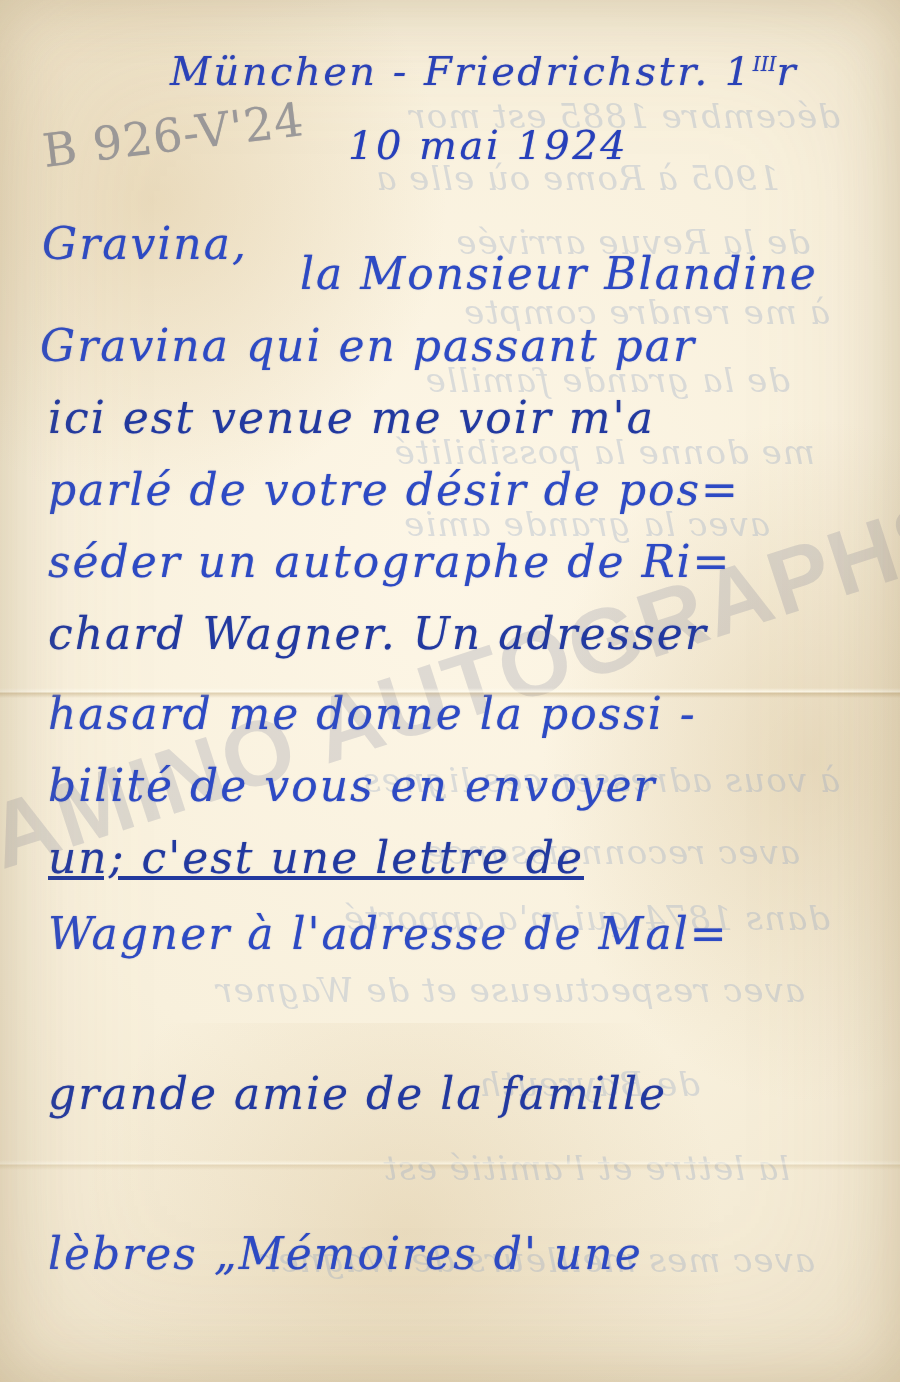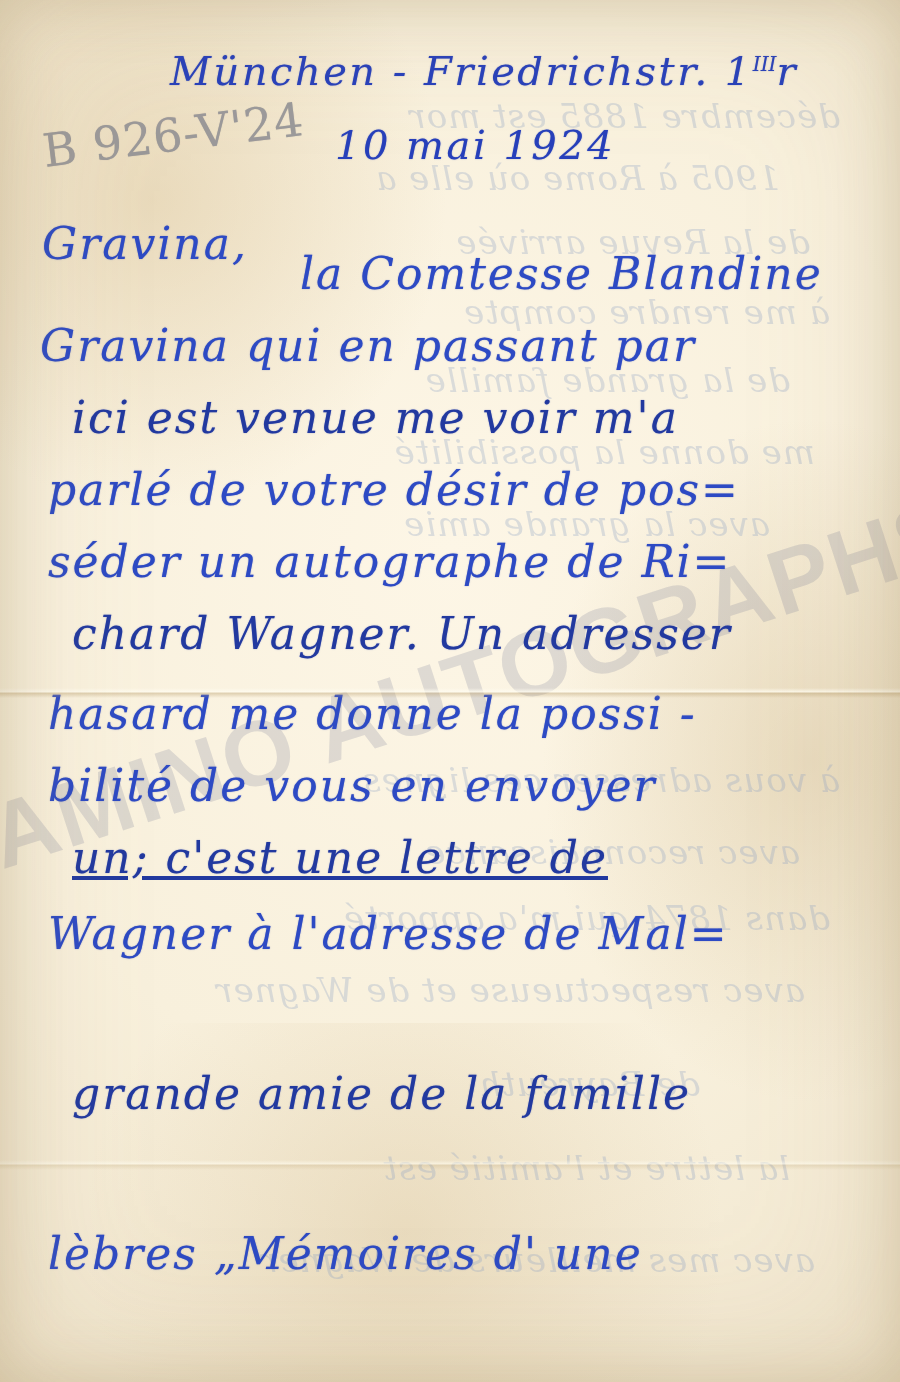--- a/index.html
+++ b/index.html
@@ -142,21 +142,21 @@
   }
   .sup {
     font-size: 0.5em;
     vertical-align: super;
     letter-spacing: 0;
   }
 
   
   .ink-a { color: #2740bb; }
   .ink-b { color: #2d4ac4; }
-  .ink-c { color: #22399f; margin-left: 24px; }
+  .ink-c { color: #22399f; }
 </style>
 </head>
 <body>
 
 <div id="page">
 
   <div class="paper-base"></div>
   <div class="paper-stain-a"></div>
   <div class="paper-stain-b"></div>
   <div class="paper-stain-c"></div>
@@ -179,25 +179,25 @@
   </div>
 
   <div class="watermark">TAMINO AUTOGRAPHS</div>
 
   <div class="pencil-note">B 926-V'24</div>
 
   <div class="letter">
 
     <div class="hw head ink-a" style="left:170px; top:48px;text-align:center;"><span>München - Friedrichstr. 1</span><span class="sup">III</span><span>r</span></div>
 
-    <div class="hw head ink-a" style="left:335px; top:122px;">10 mai 1924</div>
+    <div class="hw head ink-a" style="left:348px; top:122px;">10 mai 1924</div>
 
     <div class="hw body ink-b" style="left:42px;  top:218px;">Gravina,</div>
 
-    <div class="hw body ink-b" style="left:300px; top:248px;">la Comtesse Blandine</div>
+    <div class="hw body ink-b" style="left:300px; top:248px;">la Monsieur Blandine</div>
     <div class="hw body ink-b" style="left:40px;  top:320px;">Gravina qui en passant par</div>
     <div class="hw body ink-c" style="left:48px;  top:392px;">ici est venue me voir m'a</div>
     <div class="hw body ink-b" style="left:48px;  top:464px;">parlé de votre désir de pos=</div>
     <div class="hw body ink-b" style="left:48px;  top:536px;">séder un autographe de Ri=</div>
     <div class="hw body ink-c" style="left:48px;  top:608px;">chard Wagner. Un adresser</div>
     <div class="hw body ink-b" style="left:48px;  top:688px;">hasard me donne la possi -</div>
     <div class="hw body ink-b" style="left:48px;  top:760px;">bilité de vous en envoyer</div>
     <div class="hw body ink-c" style="left:48px;  top:832px;text-decoration:underline;">un; c'est une lettre de</div>
     <div class="hw body ink-b" style="left:48px;  top:908px;">Wagner à l'adresse de Mal=</div>
     <div class="hw body ink-c" style="left:48px;  top:1068px;">grande amie de la famille</div>

